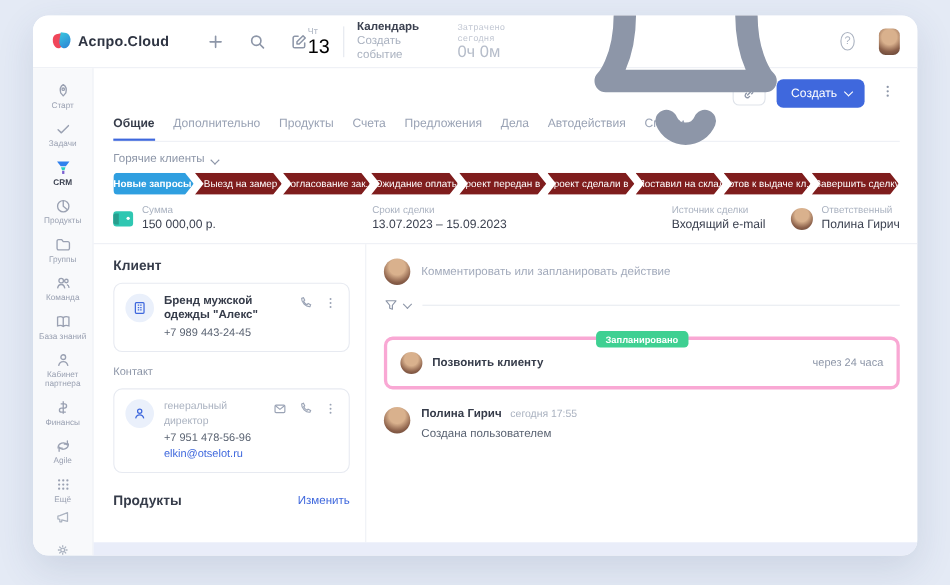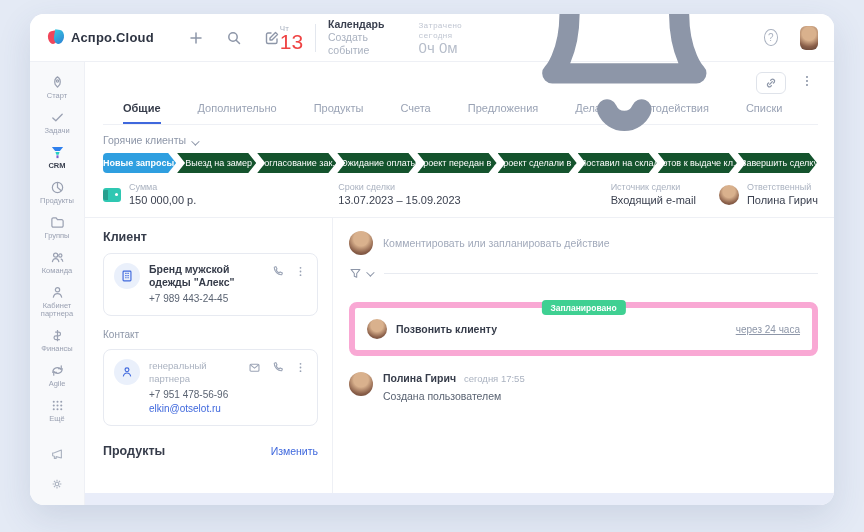--- a/index.html
+++ b/index.html
@@ -22,21 +22,21 @@
   .logo-mark { position:relative; width:16px; height:15px; }
   .logo-mark .l1 { position:absolute; left:0; top:1px; width:9px; height:13px; background:#f0465a; border-radius:60% 0 60% 60%; transform:rotate(-12deg); }
   .logo-mark .l2 { position:absolute; left:6px; top:0; width:10px; height:14px; background:linear-gradient(135deg,#37c7e0,#2d7fd4); border-radius:0 60% 60% 60%; transform:rotate(10deg); }
   .logo-text { font-size:13px; font-weight:bold; color:#2e3442; letter-spacing:.2px; }
   .topbar-icons { display:flex; align-items:center; gap:22px; margin-left:34px; }
   .tb-icon { width:16px; height:16px; color:#8d96a8; cursor:pointer; }
   .tb-icon svg { width:100%; height:100%; display:block; }
   .topbar-right { margin-left:auto; display:flex; align-items:center; }
   .date-block { text-align:left; margin-right:12px; }
   .date-dow { font-size:8px; color:#aab2c0; line-height:8px; }
-  .date-num { font-size:21px; color:#ef4444; font-weight:500; line-height:18px; }
+  .date-num { font-size:18px; color:#000000; font-weight:500; line-height:18px; }
   .v-div { width:1px; height:28px; background:#e3e7ee; margin-right:12px; }
   .cal-block { margin-right:26px; }
   .cal-title { font-size:10.5px; font-weight:bold; color:#3b4150; line-height:13px; }
   .cal-sub { font-size:10.5px; color:#aab2c0; line-height:13px; }
   .time-block { margin-right:28px; }
   .time-label { font-size:8px; color:#c0c6d2; line-height:10px;font-family:Liberation Mono, monospace; }
   .time-value { font-size:15px; color:#b6bdca; line-height:14px; }
   .bell-wrap { position:relative; margin-right:24px; cursor:pointer; }
   .help-icon { width:17px; height:17px; border:1.3px solid #aab2c0; border-radius:50%; color:#aab2c0; font-size:10px; display:flex; align-items:center; justify-content:center; margin-right:22px; cursor:pointer; }
   .avatar-sq { width:24px; height:24px; border-radius:6px; background:radial-gradient(circle at 50% 32%,#d9b18d 0 36%,#8a5f49 70%,#5f4134 100%); cursor:pointer; }
@@ -51,27 +51,27 @@
   .sb-bottom svg { width:14px; height:14px; }
   .main { flex:1; display:flex; flex-direction:column; min-width:0; }
   .main-header { padding:10px 16px 0 18px; }
   .title-row { display:flex; align-items:center; }
   .page-title { font-size:16.5px; font-weight:500; color:#363c4a; }
   .hdr-controls { margin-left:auto; display:flex; align-items:center; gap:10px; }
   .link-btn { width:30px; height:22px; border:1px solid #dfe3ea; border-radius:6px; display:flex; align-items:center; justify-content:center; color:#8d96a8; cursor:pointer; }
   .create-btn { background:#3f68dd; color:#fff; border:none; font-size:11px; padding:7px 13px; border-radius:6px; display:flex; align-items:center; gap:6px; cursor:pointer; font-family:inherit; }
   .dots-v { color:#8d96a8; cursor:pointer; padding:0 4px; }
   .tabs { display:flex; gap:17px; margin-top:8px; border-bottom:1px solid #eef0f5; }
-  .tab { font-size:11px; color:#9aa3b5; padding-bottom:8px; cursor:pointer; border-bottom:2px solid transparent;margin-left:20px; }
+  .tab { font-size:11px; color:#9aa3b5; padding-bottom:8px; cursor:pointer; border-bottom:2px solid transparent; }
   .tab.active { color:#363c4a; font-weight:bold; border-bottom-color:#3f68dd; }
   
   .pipeline-area { padding:9px 16px 0 18px; }
   .funnel-row { display:flex; align-items:flex-end; gap:5px; font-size:10.5px; color:#8d96a8; cursor:pointer; }
   .stages { display:flex; margin-top:7px; }
-  .stage { flex:1; height:20px; background:#14532d; color:#fff; font-size:9px; display:flex; align-items:center; justify-content:center; white-space:nowrap; overflow:hidden; margin-right:1px;
+  .stage { flex:1; height:20px; background:#7f1d1d; color:#fff; font-size:9px; display:flex; align-items:center; justify-content:center; white-space:nowrap; overflow:hidden; margin-right:1px;
            clip-path:polygon(0 0, calc(100% - 8px) 0, 100% 50%, calc(100% - 8px) 100%, 0 100%, 8px 50%); padding:0 10px 0 14px; cursor:pointer; }
   .stage:first-child { clip-path:polygon(0 0, calc(100% - 8px) 0, 100% 50%, calc(100% - 8px) 100%, 0 100%); border-radius:4px 0 0 4px; padding-left:8px; }
   .stage.active { background:#2f9fe0; font-weight:bold; }
   
   .deal-info { display:flex; align-items:center; padding:9px 16px 10px 18px; border-bottom:1px solid #eef0f5; }
   .di-item { display:flex; align-items:center; gap:8px; }
   .di-label { font-size:9px; color:#aab2c0; line-height:11px; }
   .di-value { font-size:11px; color:#3b4150; line-height:14px; }
   .wallet { width:18px; height:14px; background:#2fc7b2; border-radius:3px; position:relative; }
   .wallet:before { content:""; position:absolute; left:0; top:2px; width:5px; height:10px; background:#279e8e; border-radius:2px 0 0 2px; }
@@ -100,24 +100,24 @@
   .sec-head { display:flex; align-items:center; margin-top:18px; }
   .sec-link { margin-left:auto; font-size:10.5px; color:#3f68dd; cursor:pointer; }
   
   .right-col { flex:1; padding:13px 16px 0 16px; min-width:0; display:flex; flex-direction:column; }
   .composer { display:flex; align-items:center; gap:10px; }
   .composer input { flex:1; border:none; outline:none; font-size:10.5px; color:#3b4150; font-family:inherit; }
   .composer input::placeholder { color:#a2aabb; }
   .filter-row { display:flex; align-items:center; gap:4px; margin-top:12px; color:#8d96a8; }
   .filter-row svg { cursor:pointer; }
   .filter-line { flex:1; border-top:1px solid #e8ebf1; margin-left:8px; }
-  .task-card { position:relative; border:6px solid #f9a8d4; border-radius:8px; margin-top:22px; padding:11px 12px; display:flex; align-items:center; gap:9px; }
+  .task-card { position:relative; border:3px solid #f9a8d4; border-radius:8px; margin-top:22px; padding:11px 12px; display:flex; align-items:center; gap:9px; }
   .planned-badge { position:absolute; top:-8px; left:50%; transform:translateX(-50%); background:#3fd092; color:#fff; font-size:8.5px; font-weight:bold; padding:2.5px 9px; border-radius:4px; white-space:nowrap; }
   .task-title { font-size:10.5px; font-weight:bold; color:#363c4a; }
-  .task-due { margin-left:auto; font-size:10px; color:#8d96a8;text-decoration:underline; }
+  .task-due { margin-left:auto; font-size:10px; color:#8d96a8; }
   .activity { display:flex; gap:10px; margin-top:16px; }
   .act-head { font-size:10.5px; }
   .act-author { font-weight:bold; color:#363c4a; }
   .act-time { color:#aab2c0; font-size:9.5px; margin-left:5px; }
   .act-text { font-size:10.5px; color:#5a6372; margin-top:6px; }
   .footer-strip { height:12px; flex:0 0 12px; background:#e9edf9; }
   .chev { display:inline-block; width:6px; height:6px; border-right:1.4px solid currentColor; border-bottom:1.4px solid currentColor; transform:rotate(45deg) translateY(-2px); }
 </style>
 </head>
 <body>
@@ -218,20 +218,27 @@
         <svg viewBox="0 0 16 16" fill="none" stroke="#9aa1b2" stroke-width="1.3">
             <circle cx="6" cy="5.5" r="2.2"></circle>
             <path d="M2.5 13c.4-2.5 1.8-3.8 3.5-3.8S9.1 10.5 9.5 13"></path>
             <circle cx="11" cy="5.8" r="1.7"></circle>
             <path d="M11.5 9.4c1.3.3 2 1.5 2.2 3.1"></path>
           </svg>
         <span class="sb-label">Команда</span>
       </div>
       <div class="sb-item">
         <svg viewBox="0 0 16 16" fill="none" stroke="#9aa1b2" stroke-width="1.3">
+            <path d="M8 4c-1.5-1.2-3.5-1.2-5.5-.5V12c2-.7 4-.7 5.5.5 1.5-1.2 3.5-1.2 5.5-.5V3.5C11.5 2.8 9.5 2.8 8 4z"></path>
+            <path d="M8 4v8.5"></path>
+          </svg>
+        <span class="sb-label">База знаний</span>
+      </div>
+      <div class="sb-item">
+        <svg viewBox="0 0 16 16" fill="none" stroke="#9aa1b2" stroke-width="1.3">
             <circle cx="8" cy="5" r="2.3"></circle>
             <path d="M3.5 13.5c.5-2.8 2.1-4.2 4.5-4.2s4 1.4 4.5 4.2"></path>
           </svg>
         <span class="sb-label">Кабинет партнера</span>
       </div>
       <div class="sb-item">
         <svg viewBox="0 0 16 16" fill="none" stroke="#9aa1b2" stroke-width="1.3">
             <path d="M8 2v12M5.5 4.5h3.7a2 2 0 0 1 0 4H6.3a2 2 0 0 0 0 4h4.2"></path>
           </svg>
         <span class="sb-label">Финансы</span>
@@ -272,20 +279,24 @@
     <div class="main">
       <div class="main-header">
         <div class="title-row">
           <div class="hdr-controls">
             <div class="link-btn">
               <svg width="14" height="14" viewBox="0 0 16 16" fill="none" stroke="currentColor" stroke-width="1.4" stroke-linecap="round">
                   <path d="M6.5 9.5l3-3"></path>
                   <path d="M7.5 5l1-1a2.3 2.3 0 0 1 3.2 3.2l-1 1M8.5 11l-1 1a2.3 2.3 0 0 1-3.2-3.2l1-1"></path>
                 </svg>
             </div>
+            <button class="create-btn">
+              <span>Создать</span>
+              <span class="chev"></span>
+            </button>
             <div class="dots-v">
               <svg width="14" height="14" viewBox="0 0 16 16" fill="currentColor">
                   <circle cx="8" cy="3.5" r="1.2"></circle>
                   <circle cx="8" cy="8" r="1.2"></circle>
                   <circle cx="8" cy="12.5" r="1.2"></circle>
                 </svg>
             </div>
           </div>
         </div>
         <div class="tabs">
@@ -375,21 +386,21 @@
           </div>
           <div class="mini-label">Контакт</div>
           <div class="card">
             <span class="card-icon">
               <svg viewBox="0 0 16 16" fill="none" stroke="currentColor" stroke-width="1.3">
                   <circle cx="8" cy="5.5" r="2.2"></circle>
                   <path d="M3.8 13c.5-2.5 2-3.8 4.2-3.8s3.7 1.3 4.2 3.8"></path>
                 </svg>
             </span>
             <span class="card-main">
-              <div class="card-sub">генеральный партнера</div>
+              <div class="card-sub">генеральный директор</div>
               <div class="card-line">+7 951 478-56-96</div>
               <div class="card-link">elkin@otselot.ru</div>
             </span>
             <span class="card-actions">
               <svg viewBox="0 0 16 16" fill="none" stroke="currentColor" stroke-width="1.3">
                   <rect x="2.5" y="4" width="11" height="8.5" rx="1.2"></rect>
                   <path d="M3 4.8l5 4 5-4"></path>
                 </svg>
               <svg viewBox="0 0 16 16" fill="none" stroke="currentColor" stroke-width="1.3" stroke-linecap="round">
                   <path d="M4 2.8L6 2l1.4 2.8-1.2 1.1a8 8 0 0 0 3.9 3.9l1.1-1.2L14 10l-.8 2c-4.6.4-9.6-4.6-9.2-9.2z"></path>

